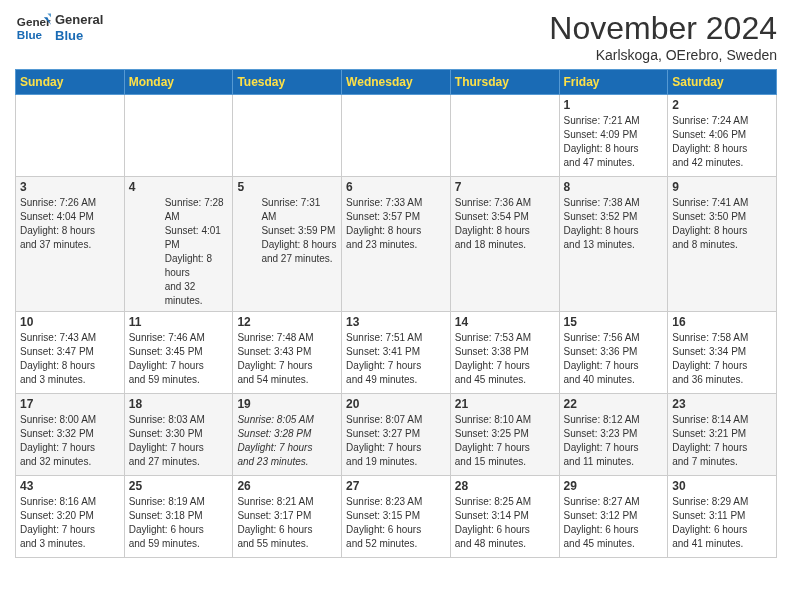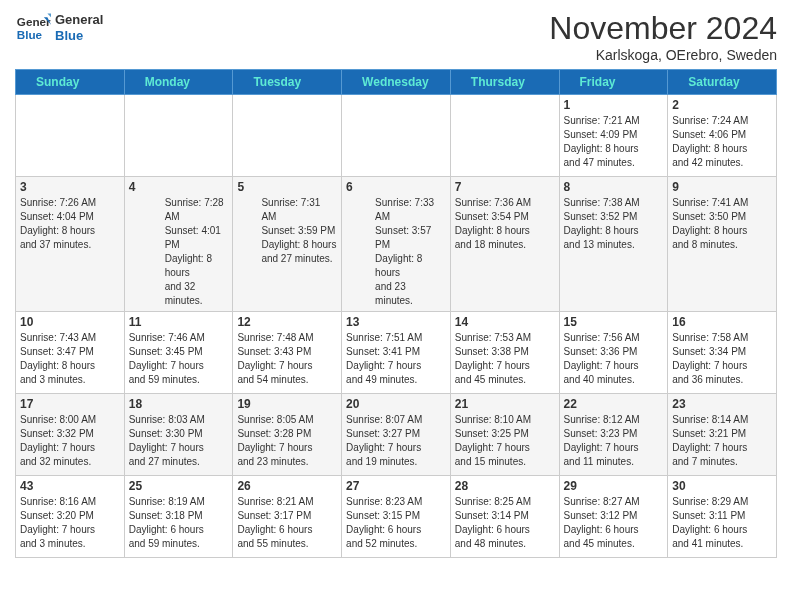--- a/index.html
+++ b/index.html
@@ -42,24 +42,24 @@
       font-size: 14px;
       color: #333;
     }
     .calendar {
       width: 100%;
       border-collapse: collapse;
       table-layout: fixed;
     }
     .calendar th {
       background: #1a6bb5;
-      color: #5eead4;
+      color: #fde047;
       font-size: 12px;
       font-weight: bold;
-      padding: 5px 20px;
+      padding: 5px 4px;
       text-align: left;
       border: 1px solid #5599d3;
     }
     .calendar td {
       border: 1px solid #ccc;
       vertical-align: top;
       padding: 3px 4px;
       font-size: 9.5px;
       color: #333;
       height: 82px;
@@ -159,21 +159,21 @@
           </td>
           <td>
             <span class="day-num">5</span>
             <div class="day-info" style="white-space: pre-line; margin-left: 24px;">Sunrise: 7:31 AM
 Sunset: 3:59 PM
 Daylight: 8 hours
 and 27 minutes.</div>
           </td>
           <td>
             <span class="day-num">6</span>
-            <div class="day-info" style="white-space: pre-line; margin-left: 29px;">Sunrise: 7:33 AM
+            <div class="day-info" style="white-space: pre-line;">Sunrise: 7:33 AM
 Sunset: 3:57 PM
 Daylight: 8 hours
 and 23 minutes.</div>
           </td>
           <td>
             <span class="day-num">7</span>
             <div class="day-info" style="white-space: pre-line;">Sunrise: 7:36 AM
 Sunset: 3:54 PM
 Daylight: 8 hours
 and 18 minutes.</div>
@@ -254,21 +254,21 @@
           </td>
           <td>
             <span class="day-num">18</span>
             <div class="day-info" style="white-space: pre-line;">Sunrise: 8:03 AM
 Sunset: 3:30 PM
 Daylight: 7 hours
 and 27 minutes.</div>
           </td>
           <td>
             <span class="day-num">19</span>
-            <div class="day-info" style="white-space: pre-line;">Sunrise: 8:05 AM
+            <div class="day-info" style="white-space: pre-line; font-style: italic;">Sunrise: 8:05 AM
 Sunset: 3:28 PM
 Daylight: 7 hours
 and 23 minutes.</div>
           </td>
           <td>
             <span class="day-num">20</span>
             <div class="day-info" style="white-space: pre-line;">Sunrise: 8:07 AM
 Sunset: 3:27 PM
 Daylight: 7 hours
 and 19 minutes.</div>

